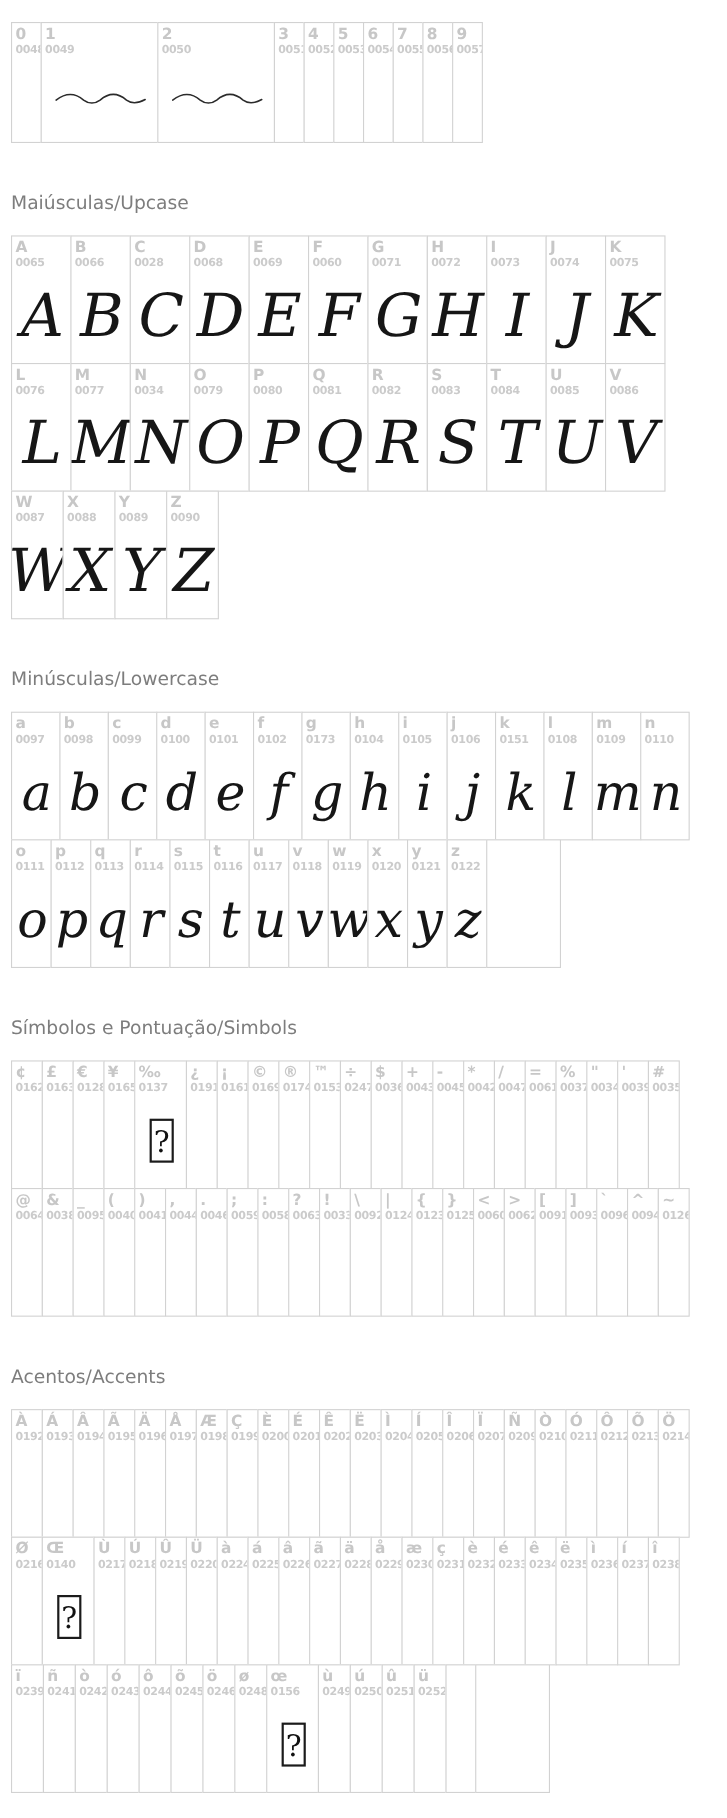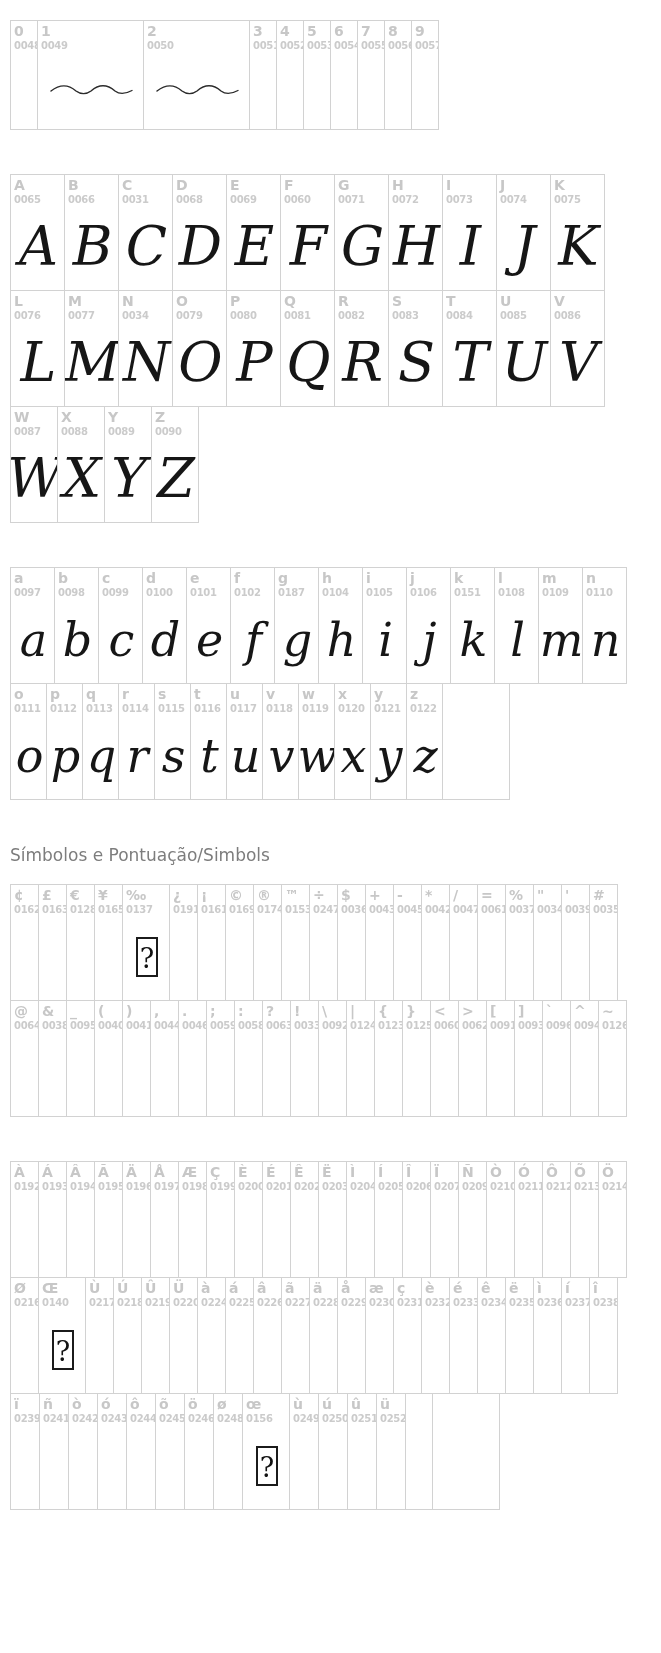--- a/index.html
+++ b/index.html
@@ -118,39 +118,40 @@
           </div>
           <div class="cell" style="width: 28px;">
             <span class="cell-label">9</span>
             <span class="cell-code">0057</span>
             <div class="glyph-area"></div>
           </div>
         </div>
       </div>
     </section>
     <section class="section sec-uppercase">
+      <h2 class="section-title">Maiúsculas/Upcase</h2>
       <div class="grid">
         <div class="grid-row">
           <div class="cell" style="width: 55px;">
             <span class="cell-label">A</span>
             <span class="cell-code">0065</span>
             <div class="glyph-area">
               <span class="glyph-script">A</span>
             </div>
           </div>
           <div class="cell" style="width: 55px;">
             <span class="cell-label">B</span>
             <span class="cell-code">0066</span>
             <div class="glyph-area">
               <span class="glyph-script">B</span>
             </div>
           </div>
           <div class="cell" style="width: 55px;">
             <span class="cell-label">C</span>
-            <span class="cell-code">0031</span>
+            <span class="cell-code">0028</span>
             <div class="glyph-area">
               <span class="glyph-script">C</span>
             </div>
           </div>
           <div class="cell" style="width: 55px;">
             <span class="cell-label">D</span>
             <span class="cell-code">0068</span>
             <div class="glyph-area">
               <span class="glyph-script">D</span>
             </div>
@@ -310,20 +311,21 @@
             <span class="cell-label">Z</span>
             <span class="cell-code">0090</span>
             <div class="glyph-area">
               <span class="glyph-script">Z</span>
             </div>
           </div>
         </div>
       </div>
     </section>
     <section class="section sec-lowercase">
+      <h2 class="section-title">Minúsculas/Lowercase</h2>
       <div class="grid">
         <div class="grid-row">
           <div class="cell" style="width: 45px;">
             <span class="cell-label">a</span>
             <span class="cell-code">0097</span>
             <div class="glyph-area">
               <span class="glyph-script">a</span>
             </div>
           </div>
           <div class="cell" style="width: 45px;">
@@ -356,21 +358,21 @@
           </div>
           <div class="cell" style="width: 45px;">
             <span class="cell-label">f</span>
             <span class="cell-code">0102</span>
             <div class="glyph-area">
               <span class="glyph-script">f</span>
             </div>
           </div>
           <div class="cell" style="width: 45px;">
             <span class="cell-label">g</span>
-            <span class="cell-code">0187</span>
+            <span class="cell-code">0173</span>
             <div class="glyph-area">
               <span class="glyph-script">g</span>
             </div>
           </div>
           <div class="cell" style="width: 45px;">
             <span class="cell-label">h</span>
             <span class="cell-code">0104</span>
             <div class="glyph-area">
               <span class="glyph-script">h</span>
             </div>
@@ -731,20 +733,21 @@
           </div>
           <div class="cell" style="width: 29px;">
             <span class="cell-label">~</span>
             <span class="cell-code">0126</span>
             <div class="glyph-area"></div>
           </div>
         </div>
       </div>
     </section>
     <section class="section sec-accents">
+      <h2 class="section-title">Acentos/Accents</h2>
       <div class="grid">
         <div class="grid-row">
           <div class="cell" style="width: 29px;">
             <span class="cell-label">À</span>
             <span class="cell-code">0192</span>
             <div class="glyph-area"></div>
           </div>
           <div class="cell" style="width: 29px;">
             <span class="cell-label">Á</span>
             <span class="cell-code">0193</span>

